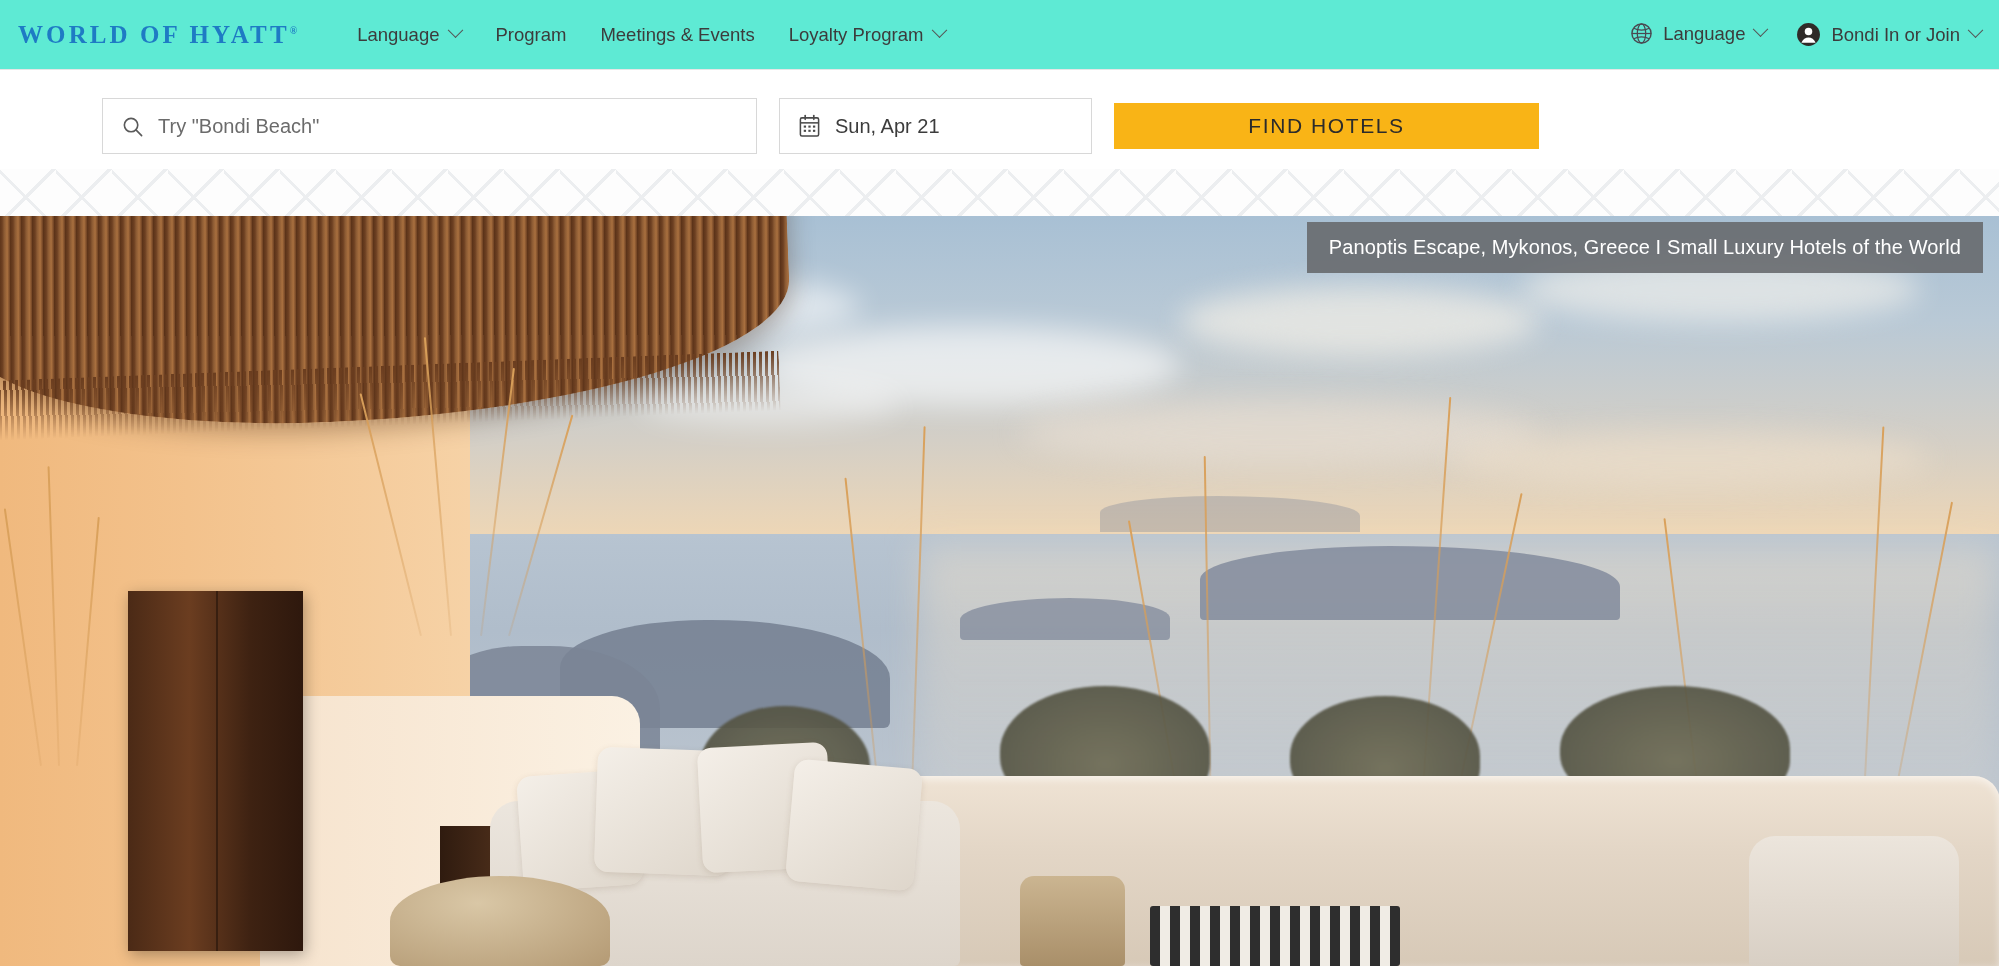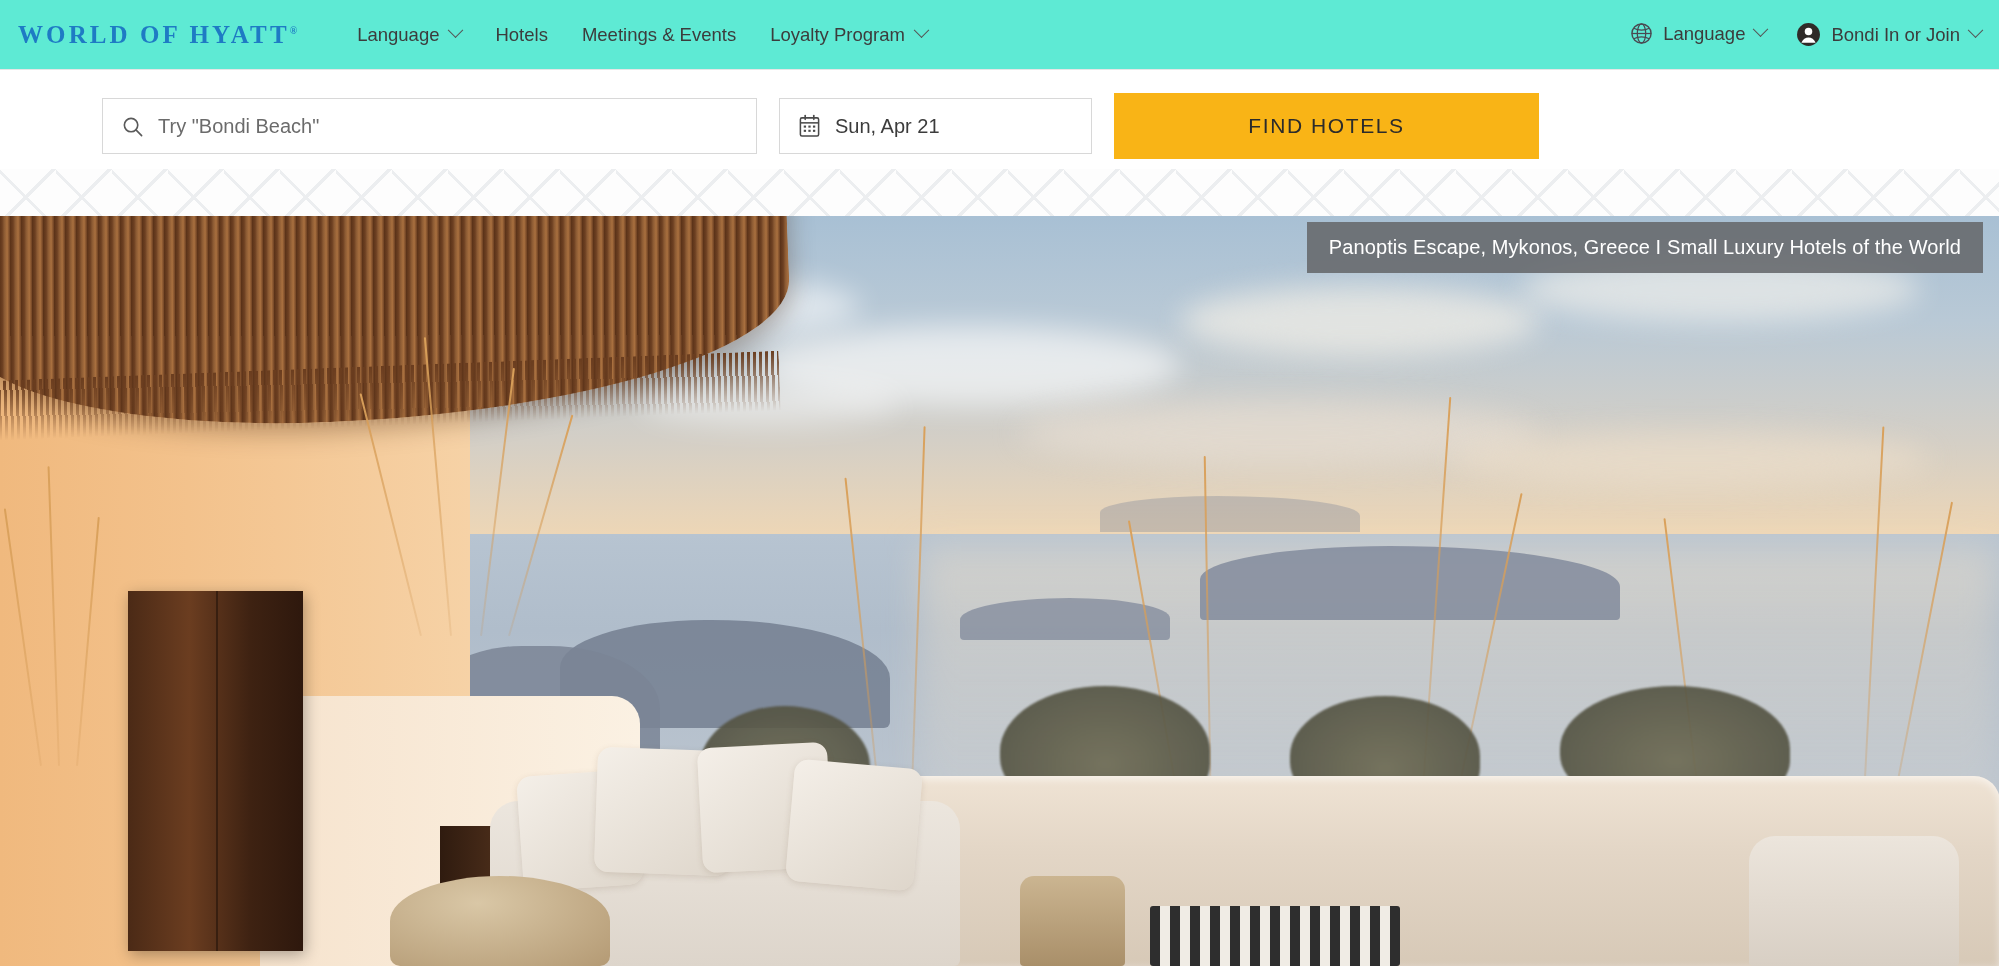--- a/index.html
+++ b/index.html
@@ -96,21 +96,21 @@
     font-size: 20px;
     color: #5d5d5d;
     width: 100%;
     background: transparent;
   }
   .field input::placeholder { color: #6b6b6b; }
   .date-text { font-size: 20px; color: #3c3c3c; white-space: nowrap; }
   .search-icon { width: 23px; height: 23px; flex: 0 0 auto; }
   .cal-icon { width: 23px; height: 25px; flex: 0 0 auto; }
   .find-btn {
-    width: 425px; height: 66px;
+    width: 425px; height: 46px;
     background: #f9b416;
     border: none;
     color: #2b2b2b;
     font-size: 21px;
     letter-spacing: 1.6px;
     font-family: "Liberation Sans", sans-serif;
     cursor: pointer;
     display: flex; align-items: center; justify-content: center;
   }
 
@@ -328,21 +328,21 @@
   <div class="logo">
     <span>WORLD OF HYATT</span><span class="reg">®</span>
   </div>
 
   <nav class="nav">
     <div class="nav-item">
       <span>Language</span>
       <span class="chev"></span>
     </div>
     <div class="nav-item">
-      <span>Hotels</span>
+      <span>Program</span>
     </div>
     <div class="nav-item">
       <span>Meetings &amp; Events</span>
     </div>
     <div class="nav-item">
       <span>Loyalty Program</span>
       <span class="chev"></span>
     </div>
   </nav>
 

